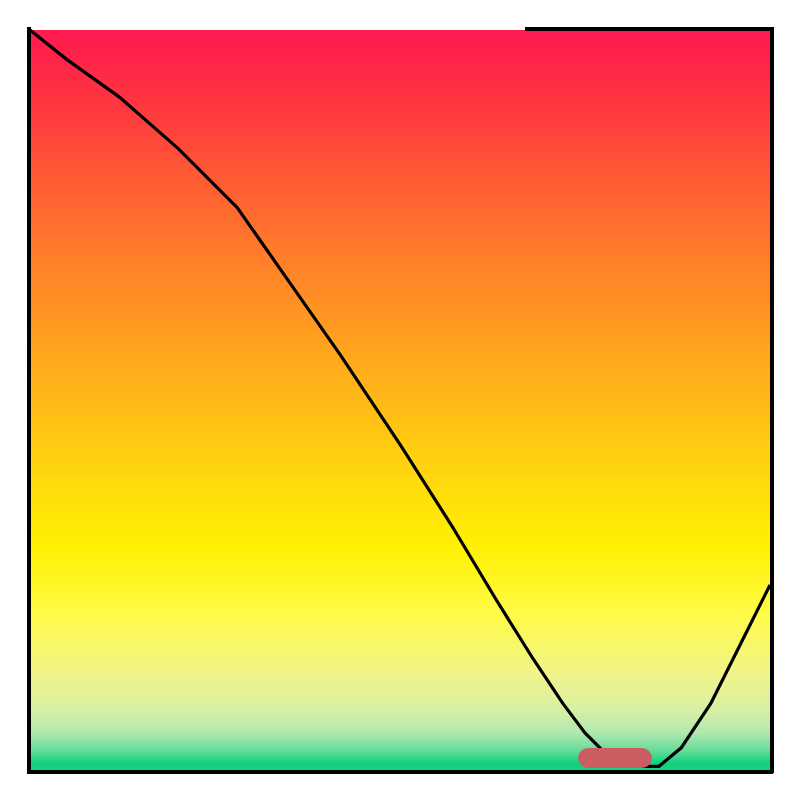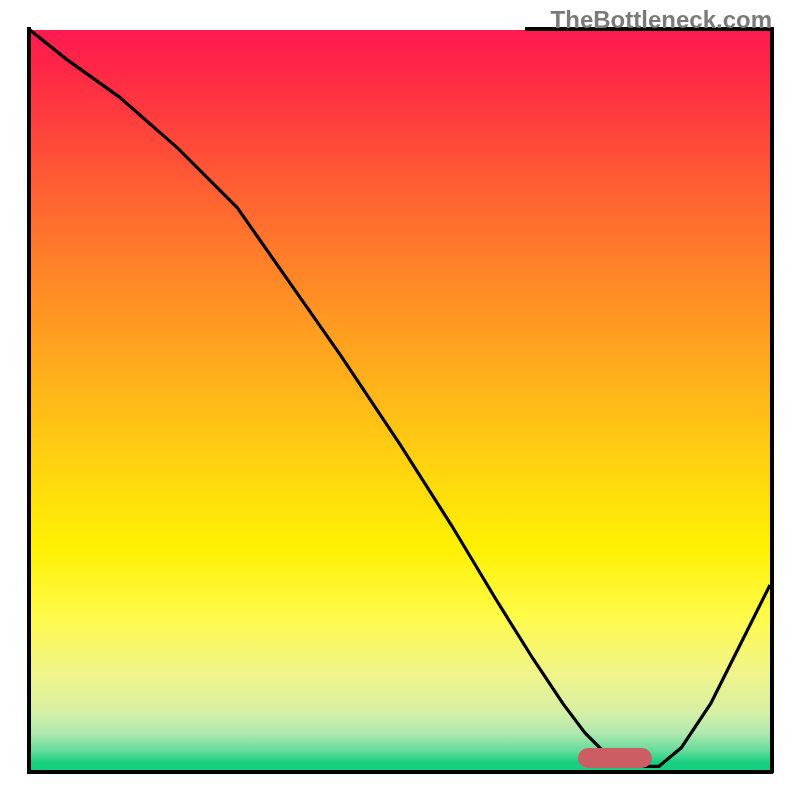--- a/index.html
+++ b/index.html
@@ -87,14 +87,13 @@
     <path id="curve-path" d="M0.0 0.0 L37.0 29.6 L88.8 66.6 L148.0 118.4 L207.2 177.6 L259.0 251.6 L310.8 325.6 L370.0 414.4 L421.8 495.8 L466.2 569.8 L503.2 629.0 L532.8 673.4 L555.0 703.0 L577.2 725.2 L592.0 732.6 L614.2 736.3 L629.0 736.3 L651.2 717.8 L680.8 673.4 L710.4 614.2 L740.0 555.0" fill="none" stroke="#000" stroke-width="3.2"></path>
   </svg>
 
   <div class="marker" id="marker" style="left: 578px; top: 748px; width: 74px; height: 20px;"></div>
 
   <div class="frame-line frame-left"></div>
   <div class="frame-line frame-bottom"></div>
   <div class="frame-line frame-right"></div>
   <div class="frame-line frame-top-right"></div>
 
-  <div class="watermark">TheBottleneck.com</div>
 </div>
 
 </body></html>

